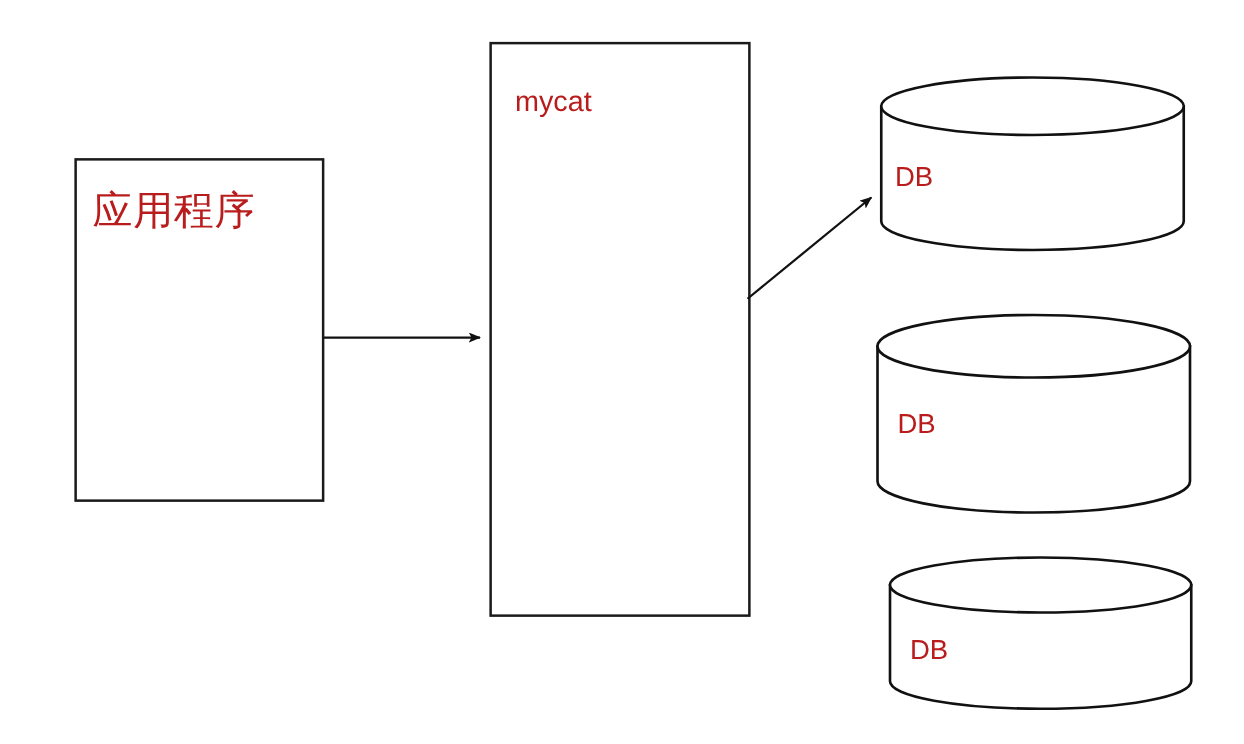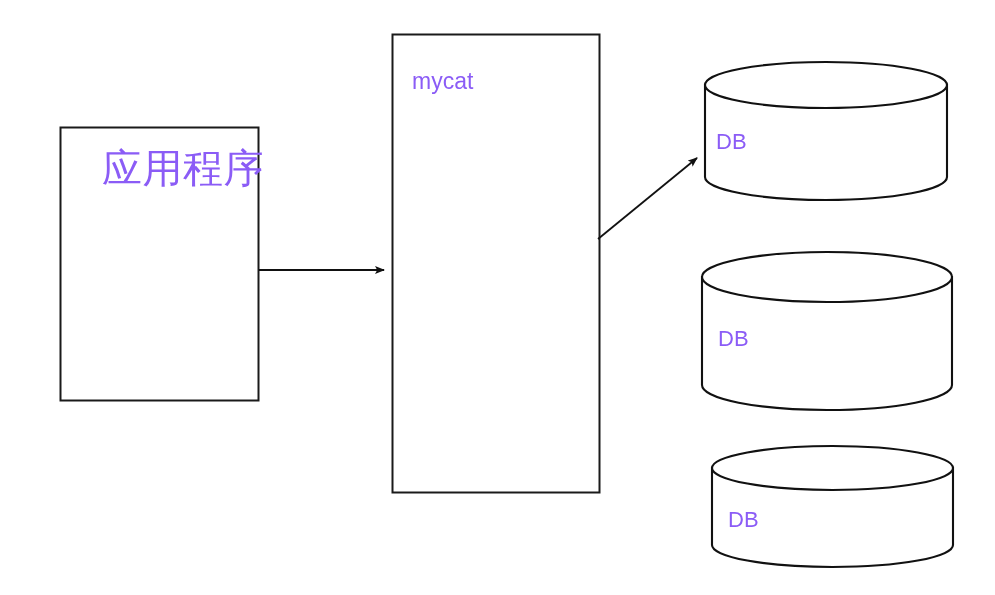--- a/index.html
+++ b/index.html
@@ -19,32 +19,31 @@
   }
   #diagram-svg {
     position: absolute;
     left: 0;
     top: 0;
     width: 995px;
     height: 595px;
   }
   .node-label {
     position: absolute;
-    color: #8b5cf6;
+    color: #b91c1c;
     white-space: nowrap;
     line-height: 1;
     -webkit-font-smoothing: none;
   }
   .label-app {
     left: 74px;
     top: 152px;
-    font-size: 40px;
-    font-family: Liberation Mono, monospace;
+    font-size: 32px;
+    font-family: Liberation Sans, sans-serif;
     letter-spacing: 0.5px;
-    margin-left: 28px;
   }
   .label-mycat {
     left: 412px;
     top: 70px;
     font-size: 23px;
   }
   .label-db1 {
     left: 716px;
     top: 131px;
     font-size: 22px;

